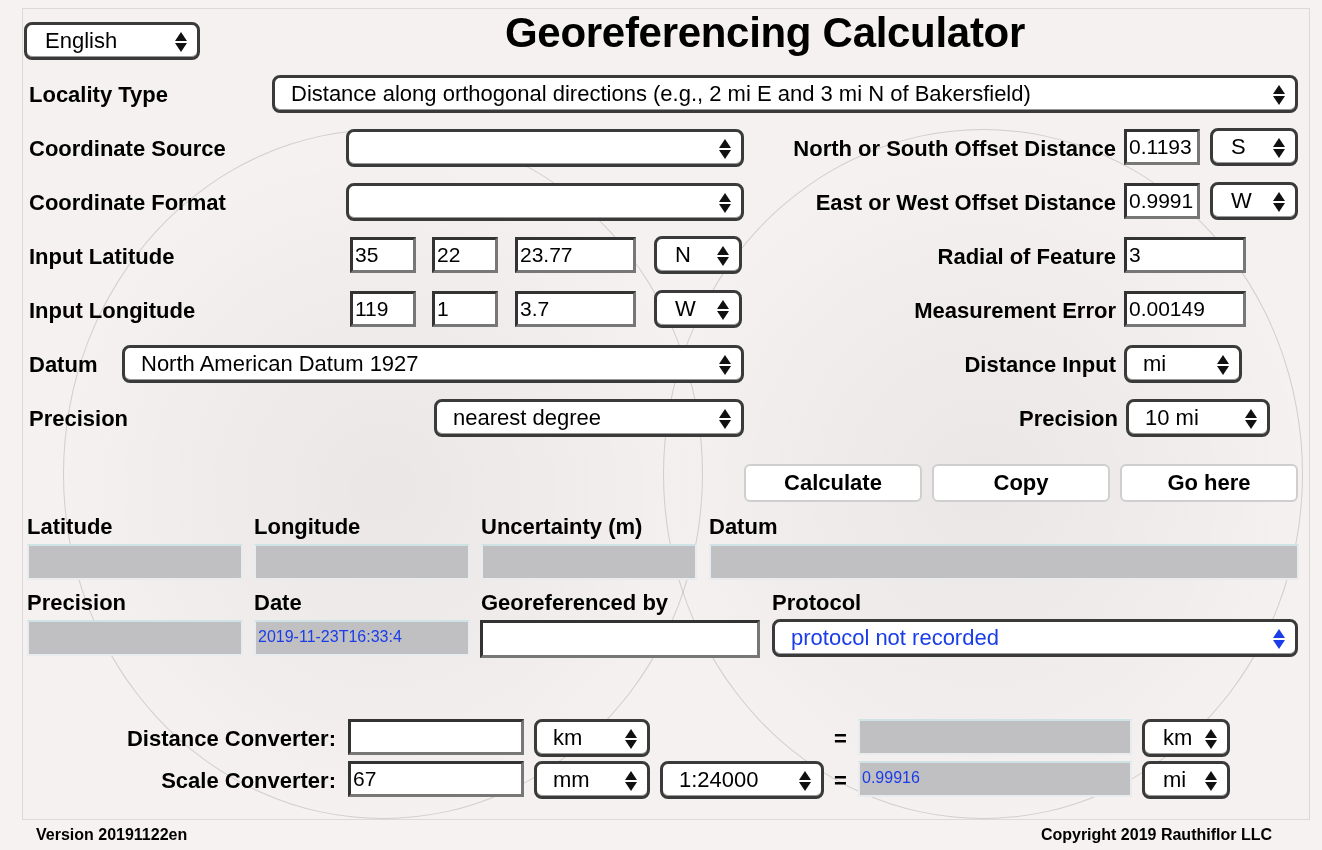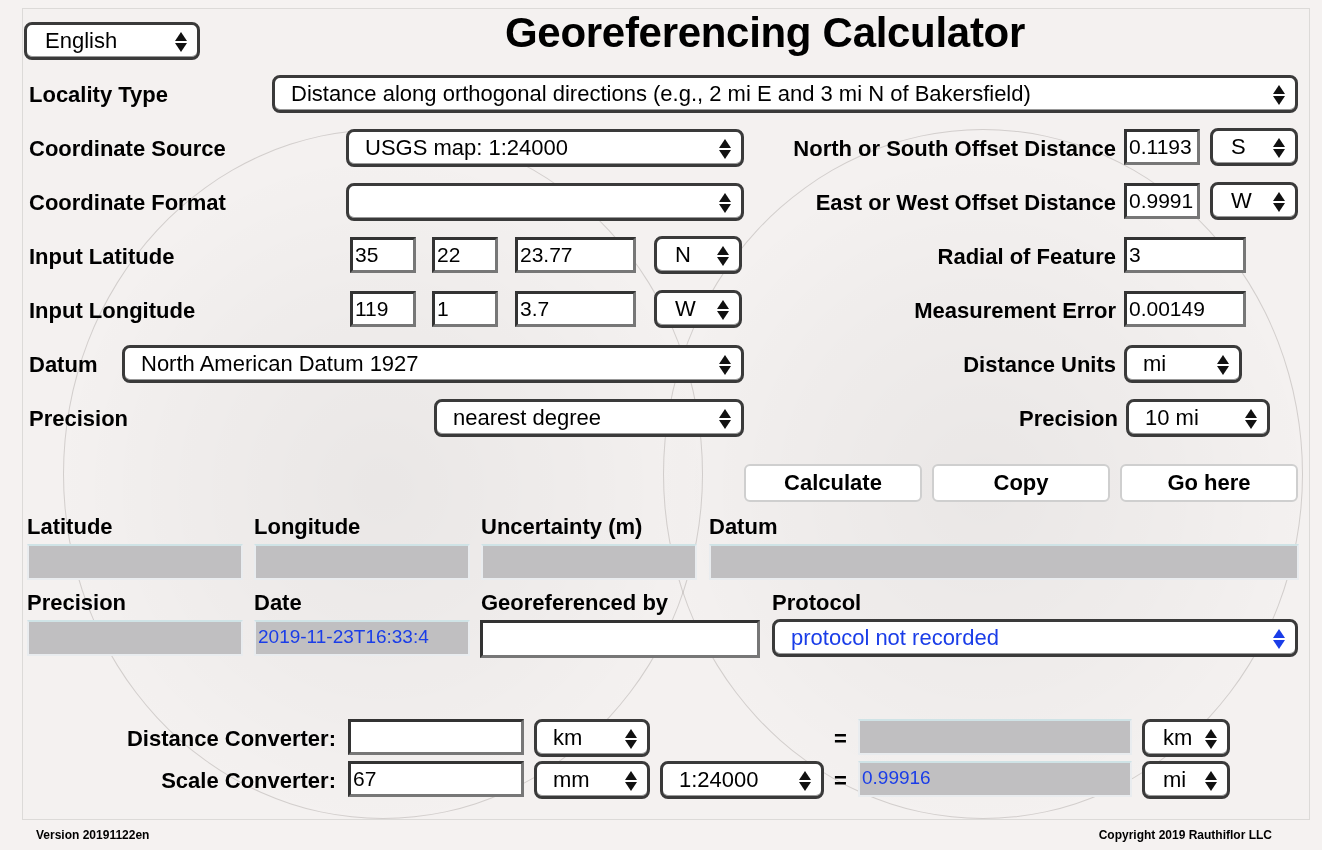--- a/index.html
+++ b/index.html
@@ -49,30 +49,30 @@
     .inp {
       position: absolute; height: 36px; background: #fff;
       border-top: 3px solid #333; border-left: 3px solid #333;
       border-right: 3px solid #777; border-bottom: 3px solid #777;
       font-size: 21px; line-height: 30px; padding-left: 2px; white-space: nowrap; overflow: hidden;
       cursor: text;
     }
     .out {
       position: absolute; height: 36px; background: #c0bfc1;
       border: 2px solid #e9ecef; border-top-color: #cfe3e6;
-      font-size: 19px; line-height: 30px; padding-left: 2px; white-space: nowrap; overflow: hidden;
+      font-size: 16px; line-height: 30px; padding-left: 2px; white-space: nowrap; overflow: hidden;
       color: #1a3de8;
     }
     .btn {
       position: absolute; height: 38px; background: #fff;
       border: 2px solid #cfcfcf; border-radius: 6px;
       font-weight: bold; font-size: 22px; line-height: 34px; text-align: center; cursor: pointer;
     }
     .eq { position: absolute; font-weight: bold; font-size: 22px; }
-    .foot { position: absolute; top: 824px; font-weight: bold; font-size: 12px; line-height: 22px; }
+    .foot { position: absolute; top: 824px; font-weight: bold; font-size: 16px; line-height: 22px; }
   </style>
 </head>
 <body>
 
 <div class="panel">
   <div class="globe" style="left:40px; top:120px; width:640px; height:690px;"></div>
   <div class="globe" style="left:640px; top:120px; width:640px; height:690px;"></div>
 </div>
 
 <div class="sel" style="left:24px; top:22px; width:176px; padding-left:18px;">
@@ -82,21 +82,20 @@
 <div class="title">Georeferencing Calculator</div>
 
 <div class="lbl" style="left:29px; top:82px;">Locality Type</div>
 <div class="sel" style="left:272px; top:75px; width:1026px;">
   <span>Distance along orthogonal directions (e.g., 2 mi E and 3 mi N of Bakersfield)</span>
   <span class="arrows"></span>
 </div>
 
 <div class="lbl" style="left:29px; top:136px;">Coordinate Source</div>
 <div class="sel" style="left:346px; top:129px; width:398px;">
-  <span>USGS map: 1:24000</span>
   <span class="arrows"></span>
 </div>
 
 <div class="lbl" style="left:29px; top:190px;">Coordinate Format</div>
 <div class="sel" style="left:346px; top:183px; width:398px;">
   <span class="arrows"></span>
 </div>
 
 <div class="lbl" style="left:29px; top:244px;">Input Latitude</div>
 <div class="inp" style="left:350px; top:237px; width:66px;">35</div>
@@ -141,21 +140,21 @@
   <span>W</span>
   <span class="arrows"></span>
 </div>
 
 <div class="lbl r" style="left:700px; width:416px; top:244px;">Radial of Feature</div>
 <div class="inp" style="left:1124px; top:237px; width:122px;">3</div>
 
 <div class="lbl r" style="left:700px; width:416px; top:298px;">Measurement Error</div>
 <div class="inp" style="left:1124px; top:291px; width:122px;">0.00149</div>
 
-<div class="lbl r" style="left:700px; width:416px; top:352px;">Distance Units</div>
+<div class="lbl r" style="left:700px; width:416px; top:352px;">Distance Input</div>
 <div class="sel" style="left:1124px; top:345px; width:118px;">
   <span>mi</span>
   <span class="arrows"></span>
 </div>
 
 <div class="lbl r" style="left:700px; width:418px; top:406px;">Precision</div>
 <div class="sel" style="left:1126px; top:399px; width:144px;">
   <span>10 mi</span>
   <span class="arrows"></span>
 </div>

